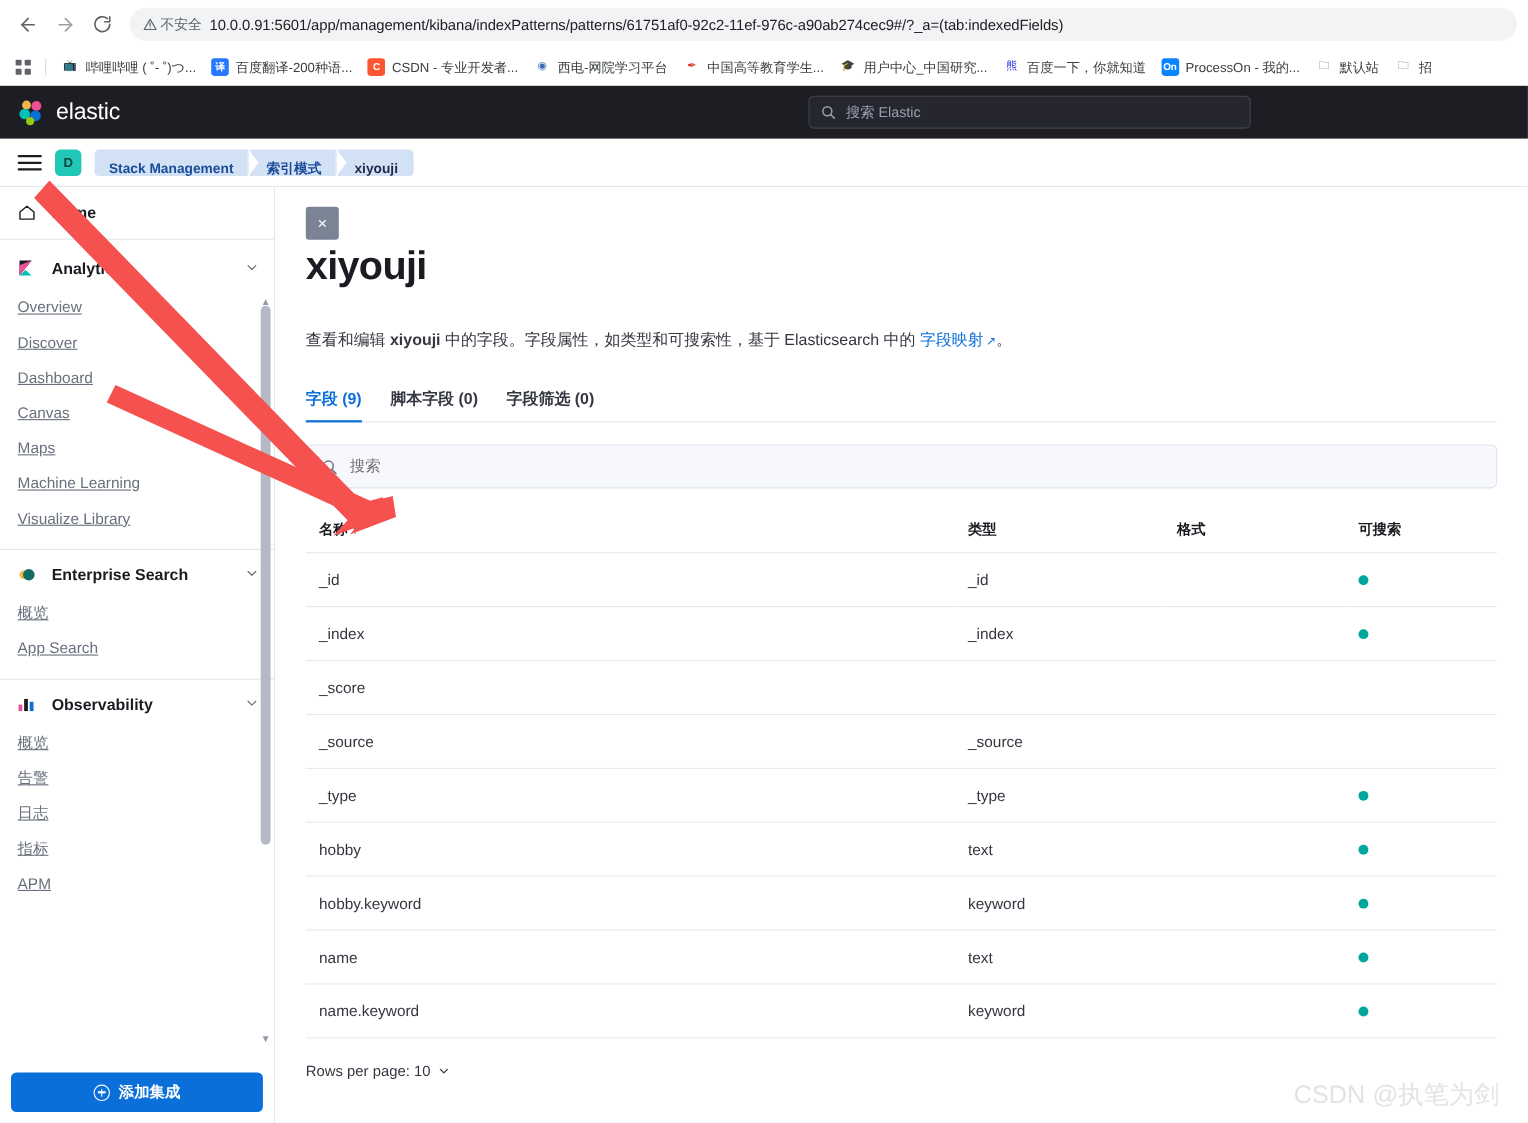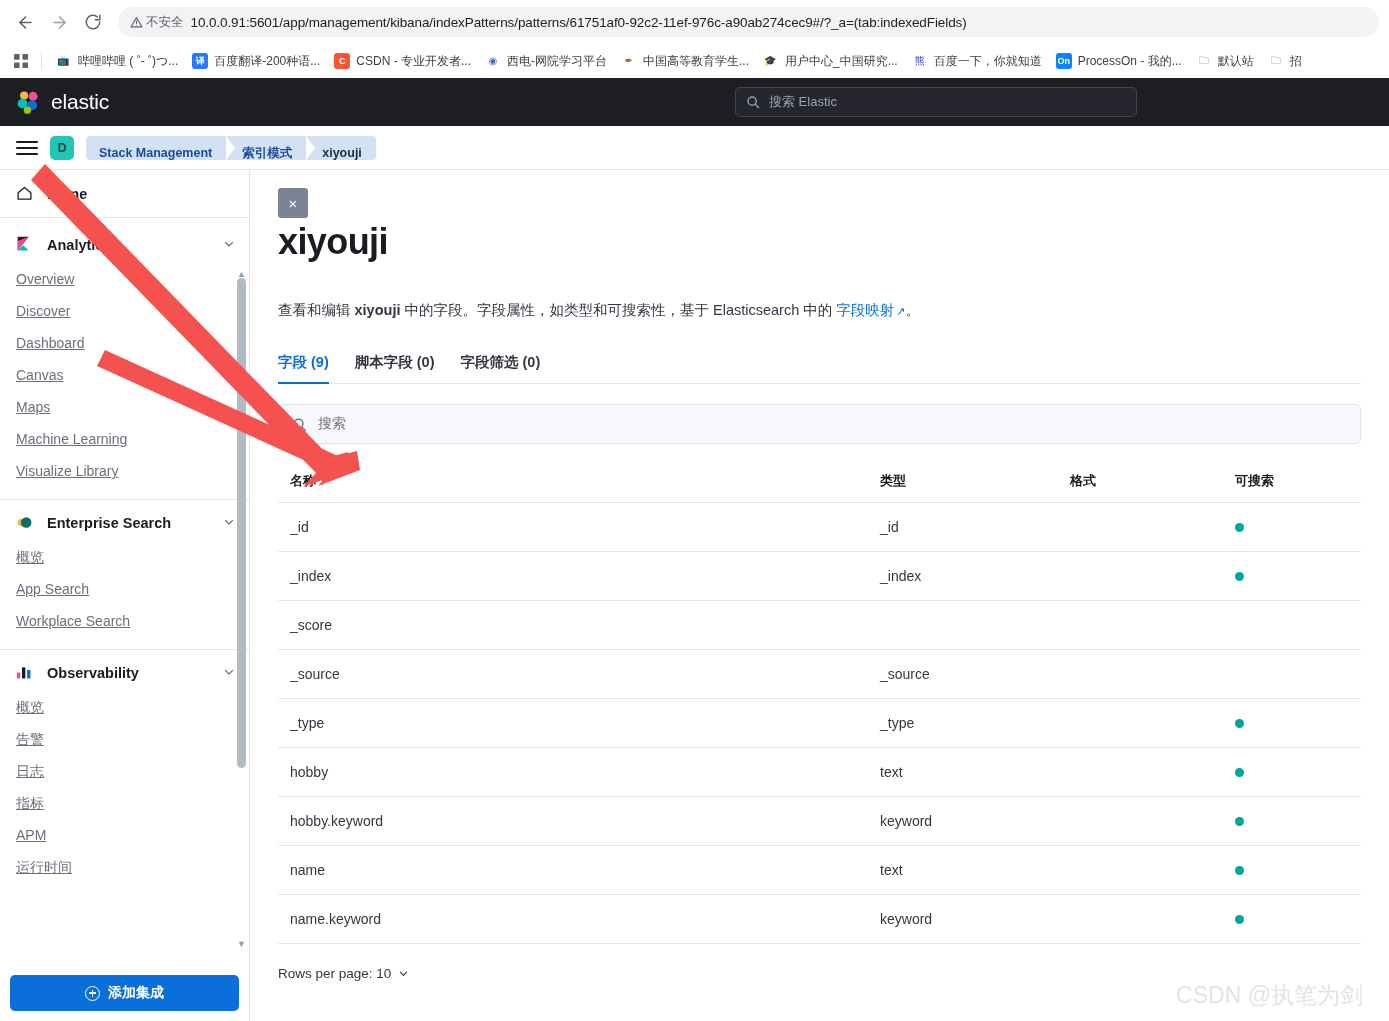--- a/index.html
+++ b/index.html
@@ -355,41 +355,39 @@
                 <path d="M13.5 3 A7 7 0 0 1 13.5 17 A7 7 0 0 0 13.5 3 Z" fill="#00796b"></path>
                 <circle cx="12" cy="10" r="6.2" fill="#0f6d66"></circle>
               </svg>
               <span>Enterprise Search</span>
               <span class="chev"><svg width="12" height="12" viewBox="0 0 24 24" fill="none" stroke="#6a717d" stroke-width="2.2" stroke-linecap="round" stroke-linejoin="round">
                   <polyline points="5 9 12 16 19 9"></polyline>
                 </svg></span>
             </div>
             <a class="nav-link" href="#"><span>概览</span></a>
             <a class="nav-link" href="#"><span>App Search</span></a>
-            <a class="nav-link" href="#"><span>Workplace Search</span></a>
           </div>
           <div class="grp-divider"></div>
           <div class="nav-group">
             <div class="group-head">
               <svg width="17" height="17" viewBox="0 0 20 20">
                 <rect x="1" y="10" width="4" height="7" fill="#ee5097"></rect>
                 <rect x="7" y="4" width="4" height="13" fill="#1a1c21"></rect>
                 <rect x="13" y="7" width="4" height="10" fill="#0a6fd8"></rect>
               </svg>
               <span>Observability</span>
               <span class="chev"><svg width="12" height="12" viewBox="0 0 24 24" fill="none" stroke="#6a717d" stroke-width="2.2" stroke-linecap="round" stroke-linejoin="round">
                   <polyline points="5 9 12 16 19 9"></polyline>
                 </svg></span>
             </div>
             <a class="nav-link" href="#"><span>概览</span></a>
             <a class="nav-link" href="#"><span>告警</span></a>
             <a class="nav-link" href="#"><span>日志</span></a>
             <a class="nav-link" href="#"><span>指标</span></a>
             <a class="nav-link" href="#"><span>APM</span></a>
-            <a class="nav-link" href="#"><span>运行时间</span></a>
           </div>
         </div>
       <div class="scrolltrack">
         <div class="arrow">▲</div>
       </div>
       <div class="scrollthumb"></div>
       <div style="position:absolute;right:3px;bottom:2px;width:9px;text-align:center;color:#909aab;font-size:9px;line-height:8px;">▼</div>
     </div>
 
     <div class="add-integration-wrap">

